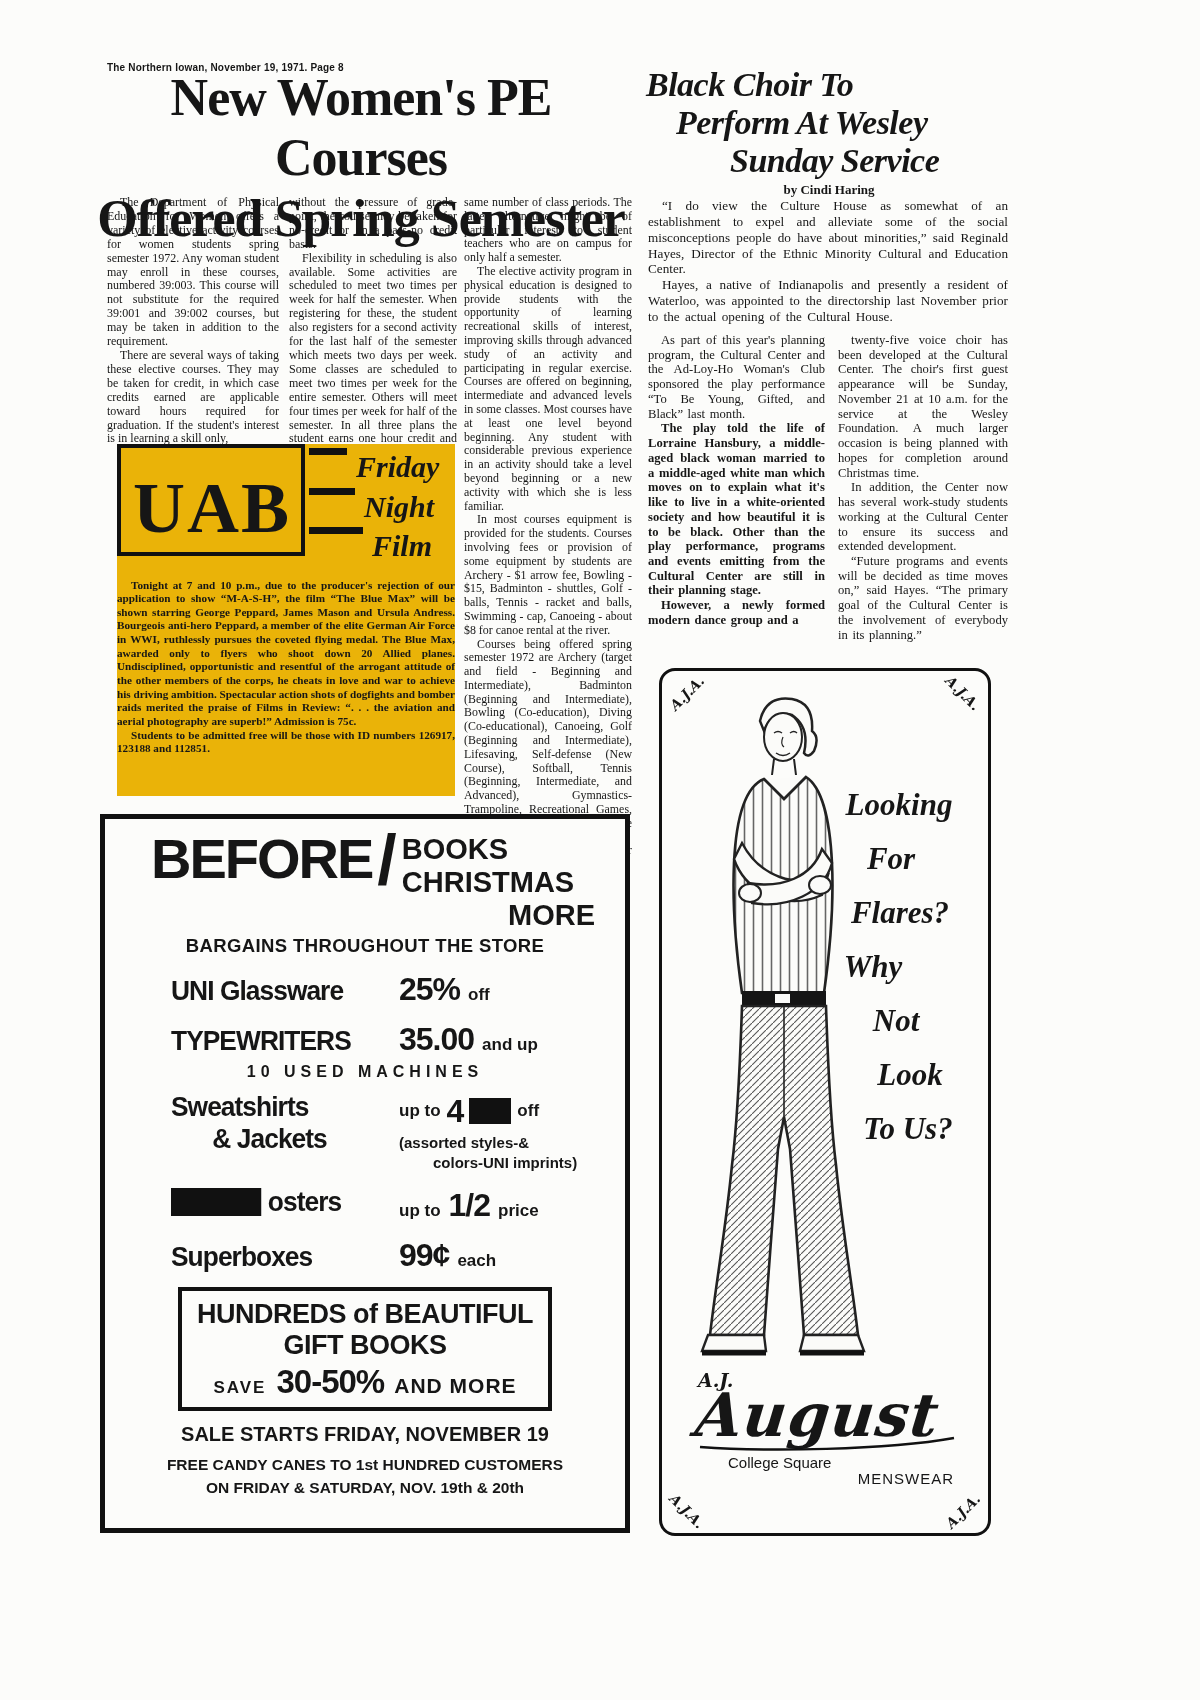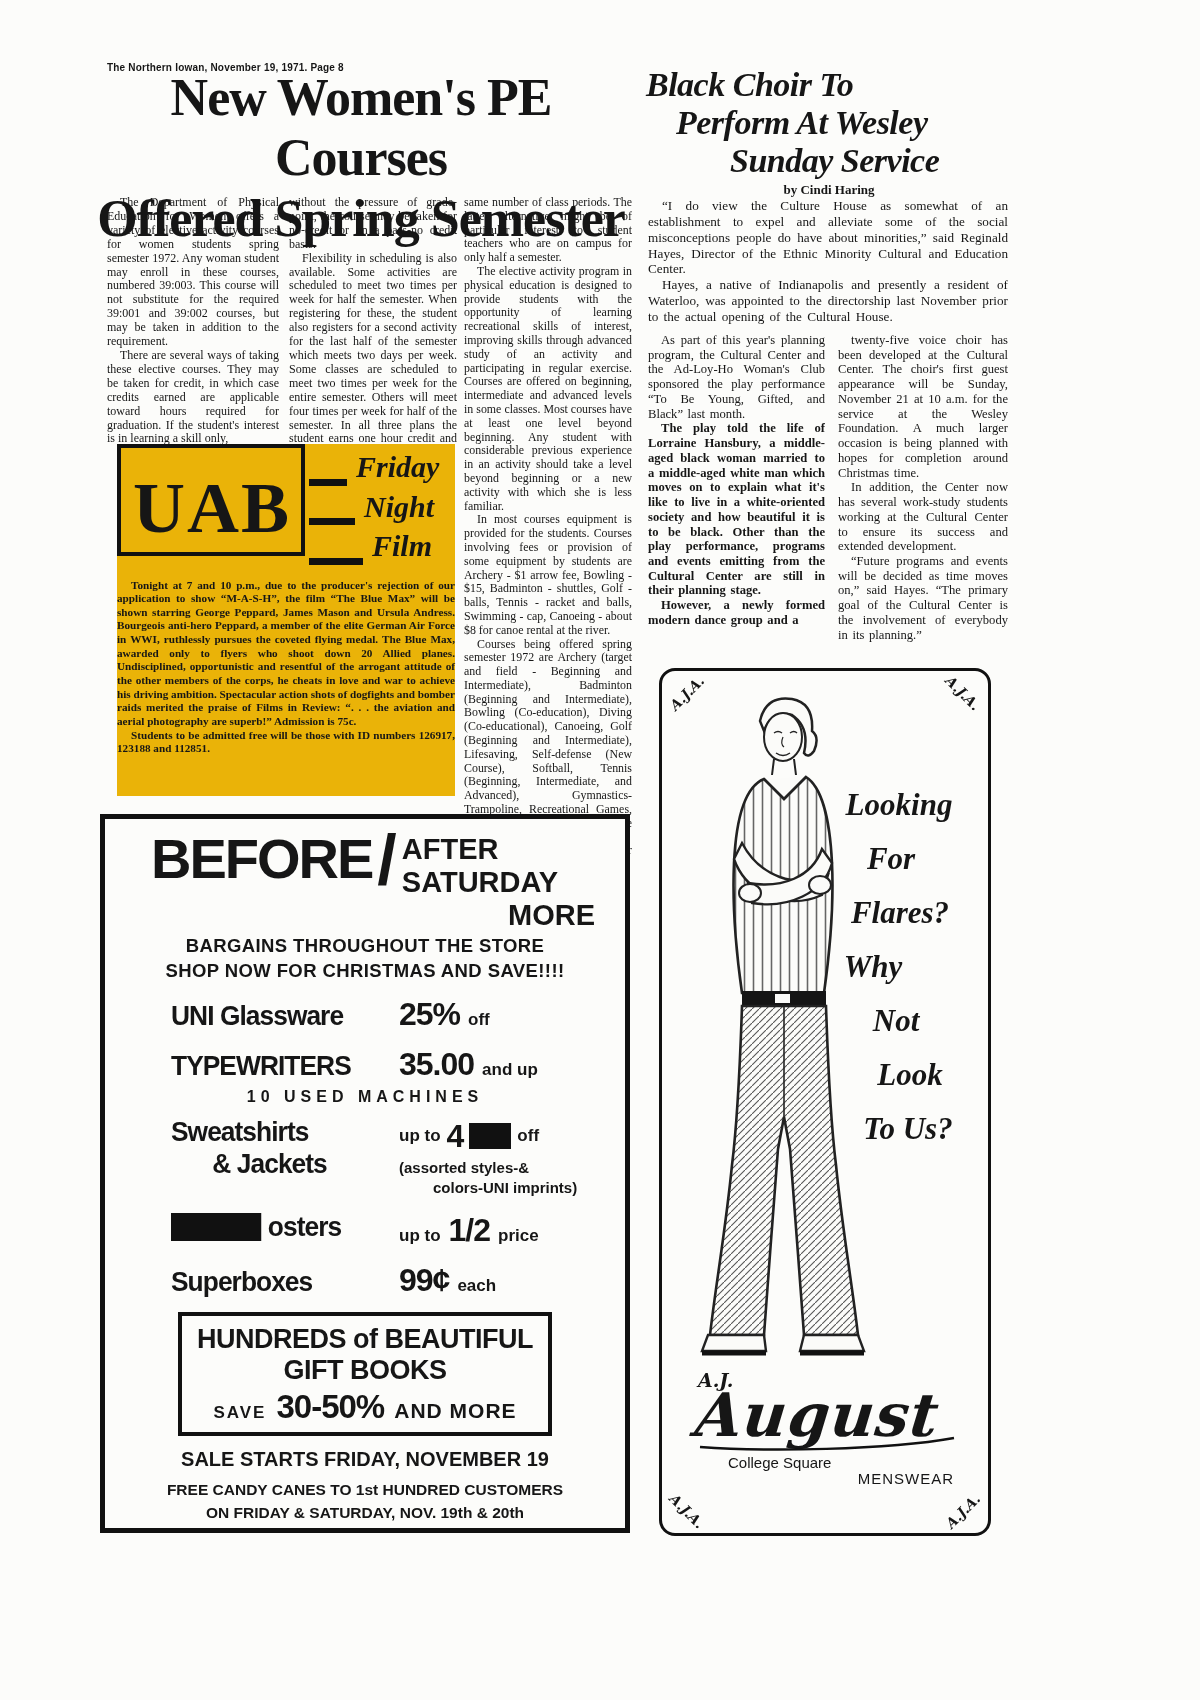--- a/index.html
+++ b/index.html
@@ -38,21 +38,21 @@
   .pe-col p.cont { text-indent:0; }
   .pe-col1 { left:107px; width:172px; height:250px; overflow:hidden; }
   .pe-col2 { left:289px; width:168px; height:248px; overflow:hidden; }
   .pe-col3 { left:464px; width:168px; font-size:11.9px; }
 
   
   .uab-box { position:absolute; left:117px; top:444px; width:338px; height:352px; background:#eab308; z-index:3; }
   .uab-logo { display:flex; align-items:flex-start; }
   .uab-letters { font-size:72px; font-weight:bold; letter-spacing:2px; line-height:1; border:4px solid #111; padding:24px 10px 8px 12px; }
   .uab-film { flex:1; display:flex; flex-direction:column; padding:4px 0 0 4px; }
-  .film-row { display:flex; align-items:flex-end; margin-bottom:2px; }
+  .film-row { display:flex; align-items:flex-start; margin-bottom:2px; }
   .film-bar { height:7px; background:#111; margin-right:9px; }
   .fb1 { flex:0 0 38px; } .fb2 { flex:0 0 46px; } .fb3 { flex:0 0 54px; }
   .film-word { font-style:italic; font-weight:bold; font-size:30px; line-height:1.25; }
   .uab-body { margin-top:12px; font-size:11.2px; font-weight:bold; line-height:1.22; text-align:justify; }
   .uab-body p { text-indent:14px; }
 
   
   .sale-box { position:absolute; left:100px; top:814px; width:530px; height:719px; border:5px solid #111; background:#fcfcfa;
     font-family:"Liberation Sans",sans-serif; padding:12px 20px; z-index:4; overflow:hidden; }
   .sale-header { display:flex; align-items:flex-start; padding-left:26px; }
@@ -182,26 +182,25 @@
       <p>Tonight at 7 and 10 p.m., due to the producer's rejection of our application to show “M-A-S-H”, the film “The Blue Max” will be shown starring George Peppard, James Mason and Ursula Andress. Bourgeois anti-hero Peppard, a member of the elite German Air Force in WWI, ruthlessly pursues the coveted flying medal. The Blue Max, awarded only to flyers who shoot down 20 Allied planes. Undisciplined, opportunistic and resentful of the arrogant attitude of the other members of the corps, he cheats in love and war to achieve his driving ambition. Spectacular action shots of dogfights and bomber raids merited the praise of Films in Review: “. . . the aviation and aerial photography are superb!” Admission is 75c.</p>
       <p>Students to be admitted free will be those with ID numbers 126917, 123188 and 112851.</p>
     </div>
   </div>
 
   <div class="sale-box">
     <div class="sale-header">
       <span class="before">BEFORE</span>
       <span class="slash">/</span>
       <span class="after-col">
-        <span class="after1">AFTER SATURDAY</span>
+        <span class="after1">BOOKS CHRISTMAS</span>
         <span class="after2">MORE</span>
       </span>
     </div>
     <div class="sale-sub">BARGAINS THROUGHOUT THE STORE</div>
-    <div class="sale-sub">SHOP NOW FOR CHRISTMAS AND SAVE!!!!</div>
 
     <div class="sale-items">
       <div class="sale-row">
         <div class="sale-name">UNI Glassware</div>
         <div class="sale-val">
           <span class="price-big">25%</span>
           <span class="price-small">off</span>
         </div>
       </div>
 

